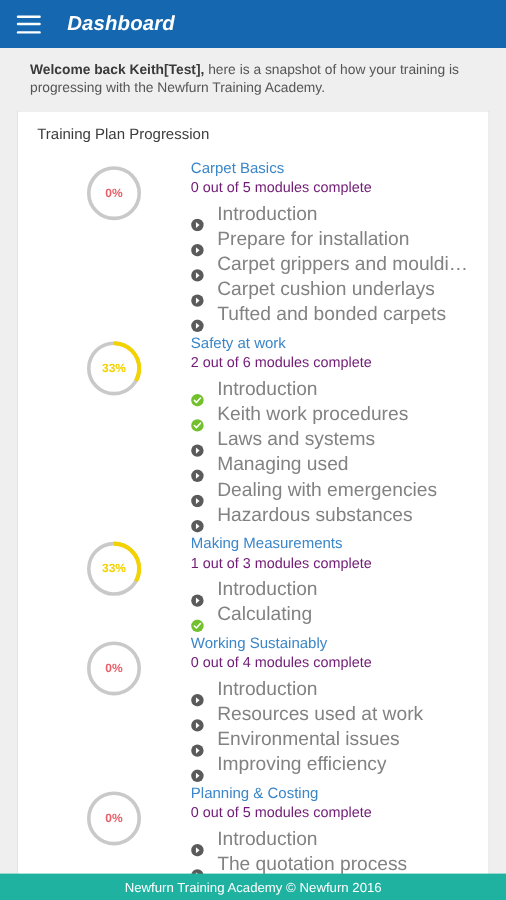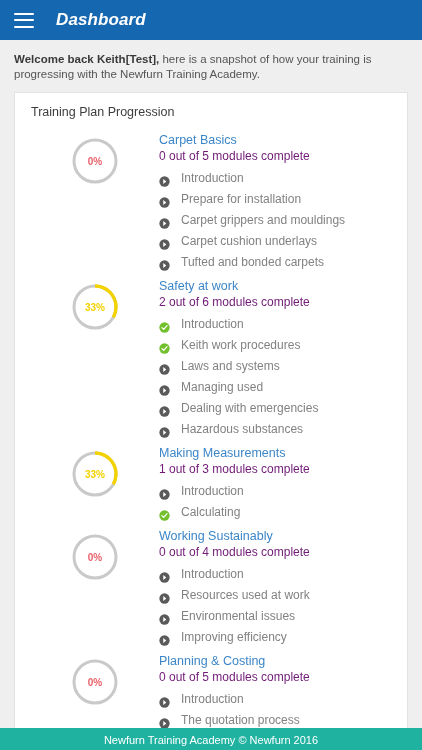--- a/index.html
+++ b/index.html
@@ -40,21 +40,21 @@
     color: #ffffff;
     font-size: 17px;
     font-weight: bold;
     margin-left: 22px;
     letter-spacing: .1px;
     font-style: italic;
   }
 
   
   .welcome {
-    padding: 12px 14px 10px 14px;
+    padding: 12px 14px 10px 25px;
     font-size: 11.5px;
     line-height: 15px;
     color: #555555;
     background: #efefef;
   }
   .welcome b { color: #3a3a3a; font-weight: bold; }
 
   
   .page {
     position: relative;
@@ -119,22 +119,22 @@
   }
   .plan-count {
     color: #701a75;
     font-size: 12px;
     line-height: 17px;
     margin-bottom: 3px;
   }
   .modules { list-style: none; }
   .module {
     display: flex;
-    align-items: center;
-    font-size: 12px;
+    align-items: flex-end;
+    font-size: 16px;
     line-height: 21px;
     color: #828282;
     cursor: pointer;
   }
   .module .mod-icon {
     width: 11px;
     height: 11px;
     flex: none;
     margin-right: 11px;
   }

